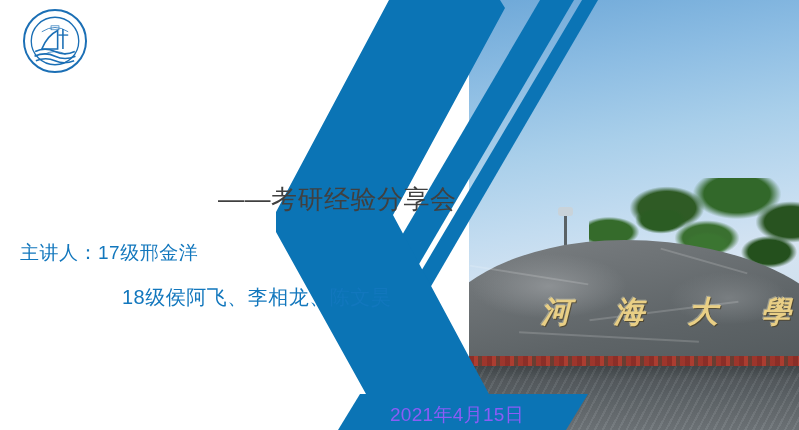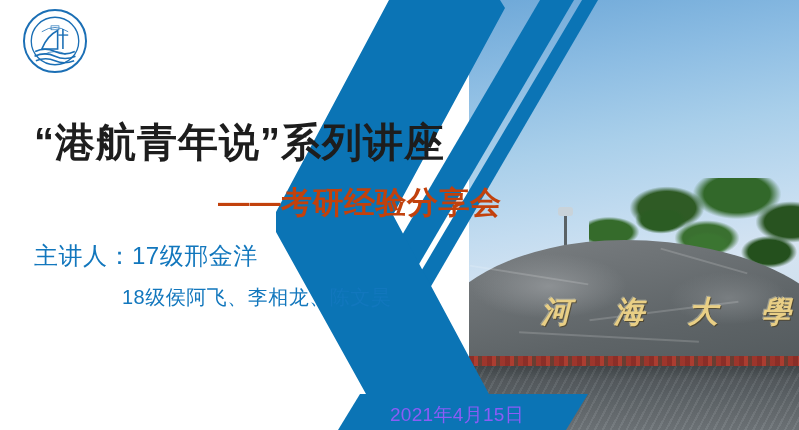--- a/index.html
+++ b/index.html
@@ -228,31 +228,31 @@
     font-size: 40px;
     font-weight: 700;
     color: #1d1d1d;
     letter-spacing: 1px;
     white-space: nowrap;
   }
   .subtitle {
     position: absolute;
     left: 218px;
     top: 182px;
-    font-size: 31px;
-    font-weight: 700;
-    color: #c2410c;
+    font-size: 26px;
+    font-weight: 400;
+    color: #404040;
     letter-spacing: 0.5px;
     white-space: nowrap;
   }
   .speaker-1 {
     position: absolute;
-    left: 34px;
+    left: 20px;
     top: 240px;
-    font-size: 24px;
+    font-size: 19px;
     color: var(--text-blue);
     letter-spacing: 0.5px;
     white-space: nowrap;
   }
   .speaker-2 {
     position: absolute;
     left: 122px;
     top: 284px;
     font-size: 20px;
     color: var(--text-blue);
@@ -308,21 +308,20 @@
       <path d="M30 62 Q38 42 54 34 L54 62 Z" fill="none" stroke="#1b6fb5" stroke-width="2.4"></path>
       <line x1="62" y1="32" x2="62" y2="62" stroke="#1b6fb5" stroke-width="2.4"></line>
       <line x1="55" y1="41" x2="70" y2="41" stroke="#1b6fb5" stroke-width="2"></line>
       <path d="M20 66 Q35 59 50 66 T80 66" fill="none" stroke="#1b6fb5" stroke-width="2.6"></path>
       <path d="M19 73 Q35 66 50 73 T81 73" fill="none" stroke="#1b6fb5" stroke-width="2.6"></path>
       <path d="M21 80 Q36 74 50 80 T79 80" fill="none" stroke="#1b6fb5" stroke-width="2.4"></path>
       <rect x="44" y="27" width="12" height="6" fill="none" stroke="#1b6fb5" stroke-width="1"></rect>
     </svg>
   </div>
 
-  <div class="title">“港航青年说”系列讲座</div>
   <div class="subtitle">——考研经验分享会</div>
 
   <div class="speaker-1">主讲人：17级邢金洋</div>
   <div class="speaker-2">18级侯阿飞、李相龙、陈文昊</div>
 
   <div class="date-ribbon"></div>
   <div class="date-text">2021年4月15日</div>
 
 </div>
 

